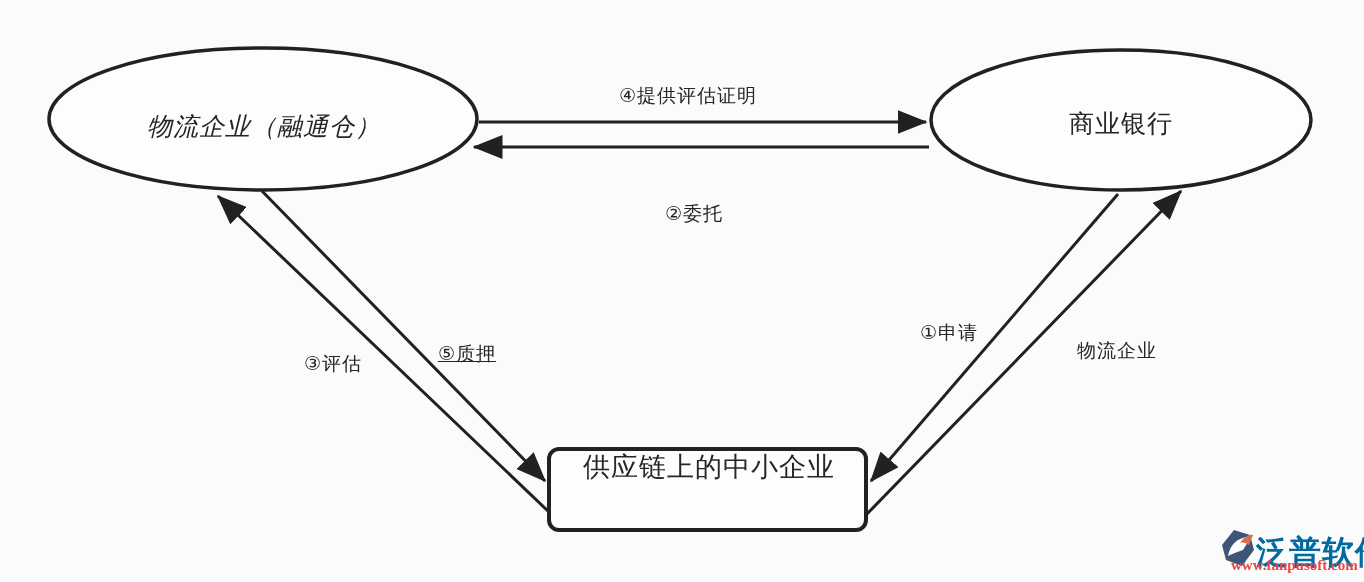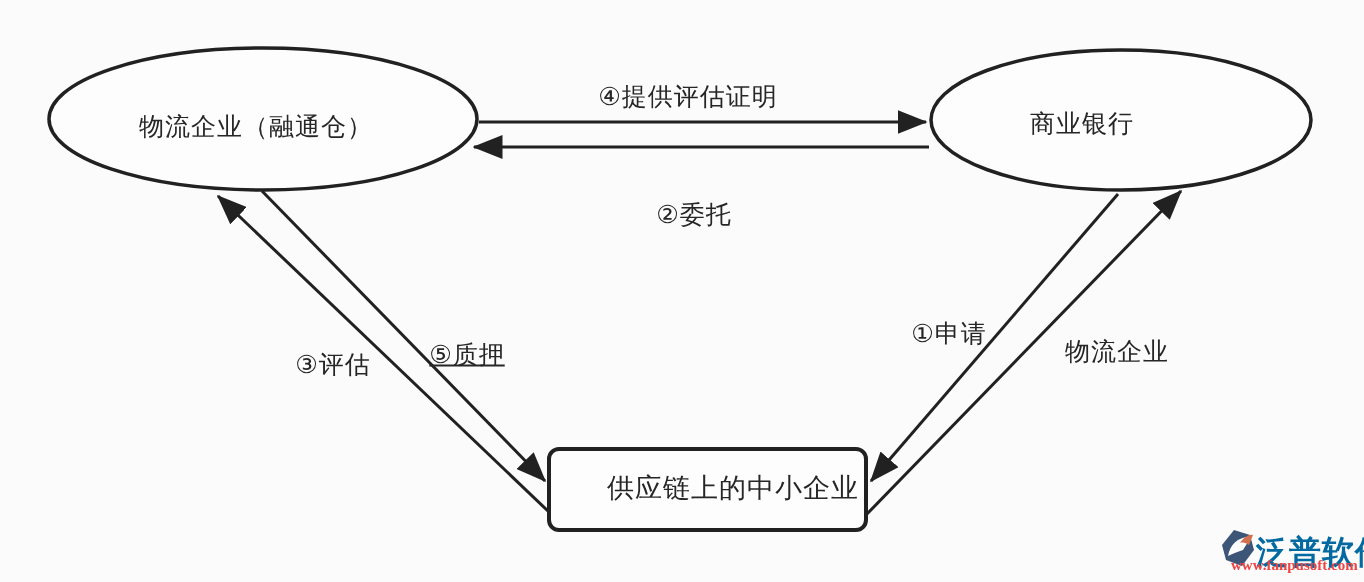--- a/index.html
+++ b/index.html
@@ -14,21 +14,21 @@
     width: 1364px; height: 582px;
   }
   .stage > svg.layer {
     position: absolute; left: 0; top: 0;
   }
   .lbl {
     position: absolute;
     transform: translate(-50%, -50%);
     white-space: nowrap;
     color: #262626;
-    font-size: 25px;
+    font-size: 19px;
     letter-spacing: 1px;
   }
   .node-lbl { font-size: 25px; }
   .sme-lbl  { font-size: 27px; }
   .wm-name {
     position: absolute;
     left: 1256px; top: 531px;
     font-size: 32px;
     font-weight: bold;
     letter-spacing: 1px;
@@ -66,23 +66,23 @@
     <rect x="549" y="449" width="317" height="81" rx="10" fill="#fdfdfd" stroke="#212121" stroke-width="4"></rect>
 
     <line x1="479" y1="122" x2="926" y2="122" stroke="#212121" stroke-width="3" marker-end="url(#ah)"></line>
     <line x1="929" y1="147" x2="474" y2="147" stroke="#212121" stroke-width="3" marker-end="url(#ah)"></line>
     <line x1="549" y1="512" x2="218" y2="196" stroke="#212121" stroke-width="3" marker-end="url(#ah)"></line>
     <line x1="262" y1="191" x2="545" y2="481" stroke="#212121" stroke-width="3" marker-end="url(#ah)"></line>
     <line x1="1118" y1="194" x2="871" y2="481" stroke="#212121" stroke-width="3" marker-end="url(#ah)"></line>
     <line x1="866" y1="515" x2="1181" y2="191" stroke="#212121" stroke-width="3" marker-end="url(#ah)"></line>
   </svg>
 
-  <div class="lbl node-lbl" style="left:256px; top:126px;">物流企业（融通仓）</div>
-  <div class="lbl node-lbl" style="left:1082px; top:123px;">商业银行</div>
-  <div class="lbl sme-lbl" style="left:709px; top:488px;margin-left:24px;">供应链上的中小企业</div>
+  <div class="lbl node-lbl" style="left:264px; top:126px;font-style:italic;">物流企业（融通仓）</div>
+  <div class="lbl node-lbl" style="left:1121px; top:123px;">商业银行</div>
+  <div class="lbl sme-lbl" style="left:709px; top:467px;">供应链上的中小企业</div>
 
   <div class="lbl" style="left:688px; top:96px;">④提供评估证明</div>
   <div class="lbl" style="left:694px; top:178px;margin-top:36px;">②委托</div>
   <div class="lbl" style="left:333px; top:364px;">③评估</div>
   <div class="lbl" style="left:467px; top:354px;text-decoration:underline;">⑤质押</div>
   <div class="lbl" style="left:949px; top:333px;">①申请</div>
   <div class="lbl" style="left:1117px; top:351px;">物流企业</div>
 
   <svg class="wm-logo" width="34" height="38" viewBox="0 0 34 38">
     <path d="M13 1 L29 6 L33 21 L21 37 L5 31 L1 16 Z" fill="#3d5577"></path>

